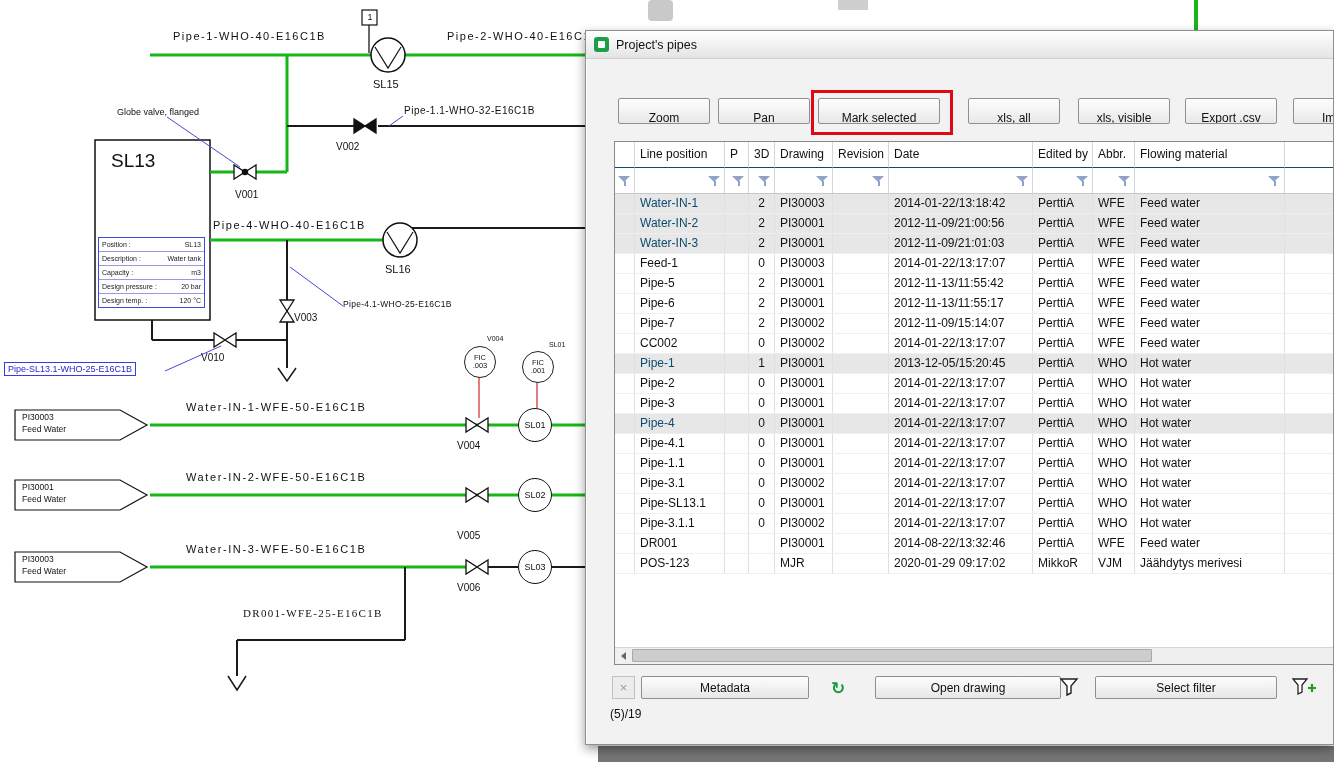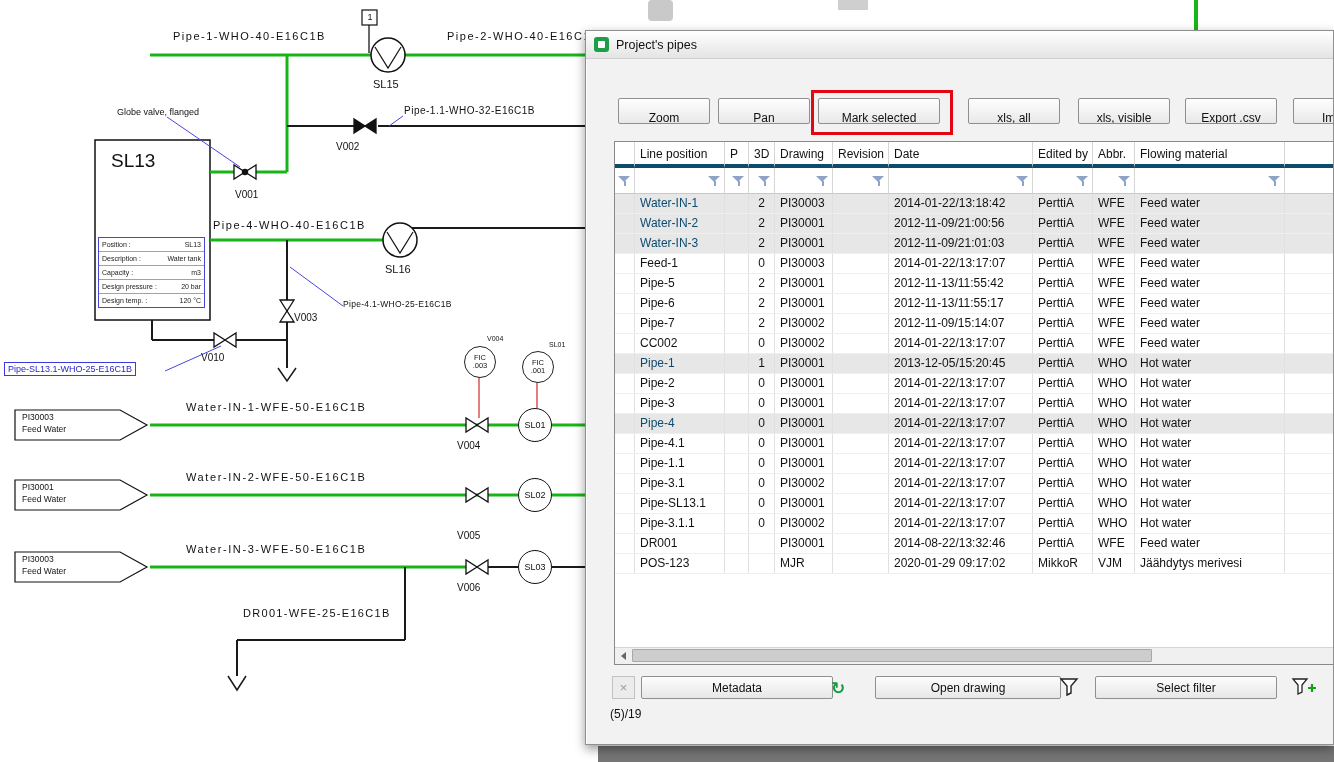--- a/index.html
+++ b/index.html
@@ -36,21 +36,21 @@
   .tbtn{position:absolute;top:67px;height:23px;font-size:12px;font-family:inherit;color:#111;
         background:linear-gradient(#fefefe,#e8e8e8);border:1px solid #8f8f8f;border-radius:2px;
         padding:12px;overflow:hidden;white-space:nowrap;}
   .annot{position:absolute;left:225px;top:59px;width:136px;height:39px;border:3px solid #e30613;z-index:6;pointer-events:none;}
 
   
   .grid{position:absolute;left:28px;top:110px;width:721px;height:524px;background:#fff;
         border:1px solid #898989;border-right:none;box-sizing:border-box;overflow:hidden;}
   .thead,.tfilter,.trow{display:flex;}
   .hcell{box-sizing:border-box;height:26px;line-height:25px;padding-left:5px;border-right:1px solid #d6d6d6;
-         border-bottom:4px solid #0c4a6e;font-size:12px;white-space:nowrap;overflow:hidden;background:#fff;flex:0 0 auto;}
+         border-bottom:1px solid #0c4a6e;font-size:12px;white-space:nowrap;overflow:hidden;background:#fff;flex:0 0 auto;}
   .fcell{box-sizing:border-box;height:26px;display:flex;align-items:center;justify-content:flex-end;
          padding-right:3px;border-right:1px solid #d6d6d6;border-bottom:1px solid #c8c8c8;background:#fff;flex:0 0 auto;}
   .fcell-c{justify-content:center;padding-right:0;}
   .tcell{box-sizing:border-box;height:19px;line-height:18px;padding-left:5px;border-right:1px solid #e0e0e0;
          font-size:12px;white-space:nowrap;overflow:hidden;flex:0 0 auto;background:#fff;}
   .trow{border-bottom:1px solid #efefef;height:19px;}
   .trow.sel .tcell{background:#e7e7e7;}
   .tcell.selcell{background:#2b5fc7;color:#0c4a6e;}
   .ctr{text-align:center;padding-left:0;}
   .w-rowhdr{width:20px;} .w-line{width:90px;} .w-p{width:24px;} .w-3d{width:26px;}
@@ -242,21 +242,21 @@
     </div>
 
   <div class="dlabel" style="left:186px;top:543px;font-size:11px;letter-spacing:1.6px;">Water-IN-3-WFE-50-E16C1B</div>
   <div class="dlabel" style="left:22px;top:554px;font-size:8.5px;">PI30003</div>
   <div class="dlabel" style="left:22px;top:566px;font-size:8.5px;">Feed Water</div>
   <div class="dlabel" style="left:457px;top:582px;font-size:10px;">V006</div>
   <div class="pump" style="left:518px;top:550px;">
       <span>SL03</span>
     </div>
 
-  <div class="dlabel" style="left:243px;top:607px;font-size:11px;letter-spacing:1.3px;">DR001-WFE-25-E16C1B</div>
+  <div class="dlabel" style="left:243px;top:607px;font-size:11px;letter-spacing:1.3px;font-family:Liberation Serif, serif;">DR001-WFE-25-E16C1B</div>
 
   <div class="blob1"></div>
   <div class="blob2"></div>
 
   <div class="dialog">
     <div class="titlebar">
       <span class="app-icon"></span>
       <span class="wtitle">Project's pipes</span>
     </div>
 
@@ -567,21 +567,21 @@
         </div>
       <div class="hscroll">
         <div class="hs-btn">
             <span class="tri-left"></span>
           </div>
         <div class="hs-thumb"></div>
       </div>
     </div>
 
     <div class="xbtn">×</div>
-    <button class="fbtn" style="left:55px;width:192px;">Metadata</button>
+    <button class="fbtn" style="left:55px;width:168px;">Metadata</button>
     <div class="refresh">↻</div>
     <button class="fbtn" style="left:289px;width:186px;">Open drawing</button>
     <span class="ficon" style="left:472px;">
       <svg width="22" height="22" viewBox="0 0 22 22">
           <path d="M3 4 H19 L13 11 V18 L9 20 V11 Z" fill="#fff" stroke="#222" stroke-width="1.4"></path>
         </svg>
     </span>
     <button class="fbtn" style="left:509px;width:182px;">Select filter</button>
     <span class="ficon" style="left:705px;">
       <svg width="26" height="22" viewBox="0 0 26 22">

